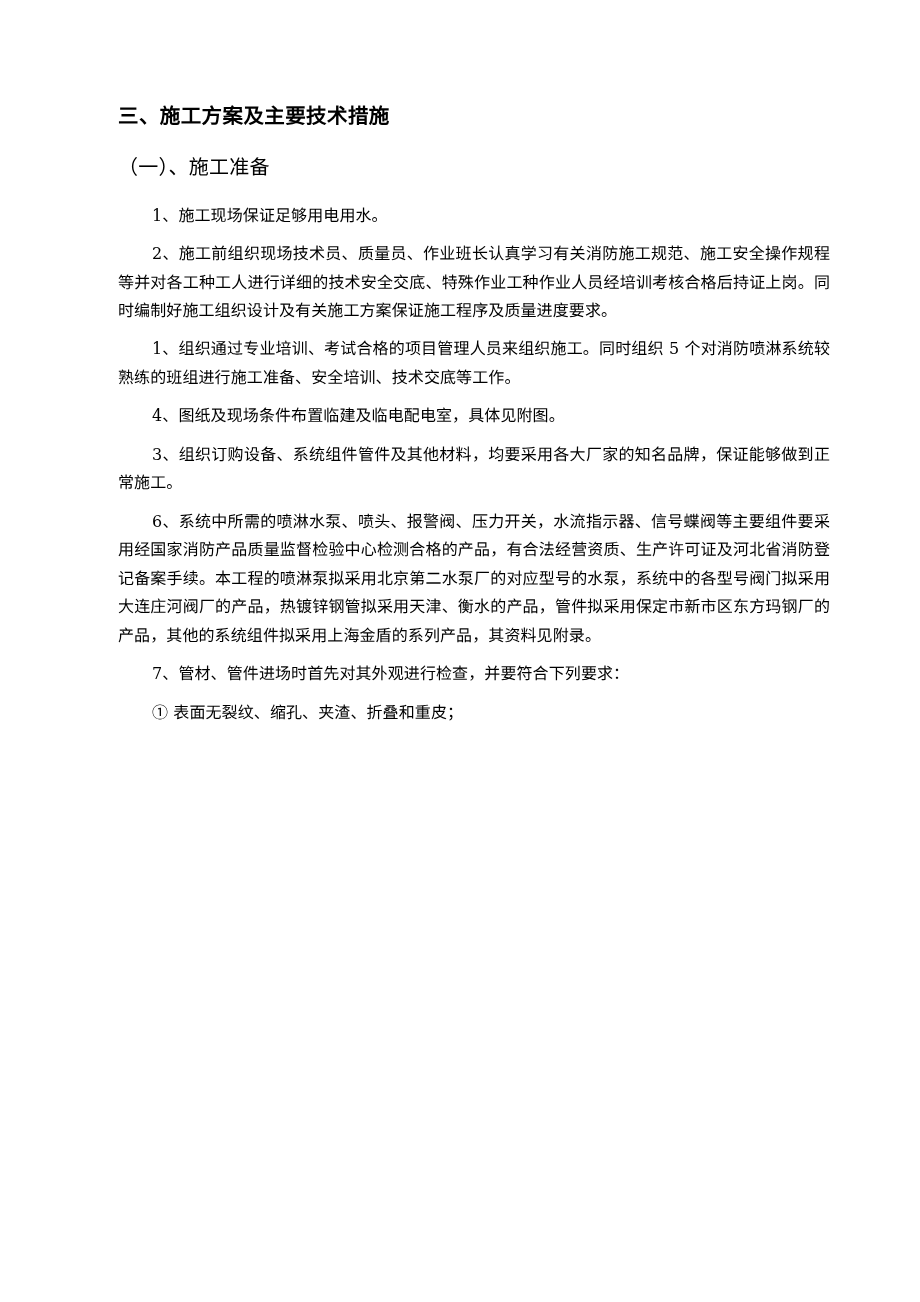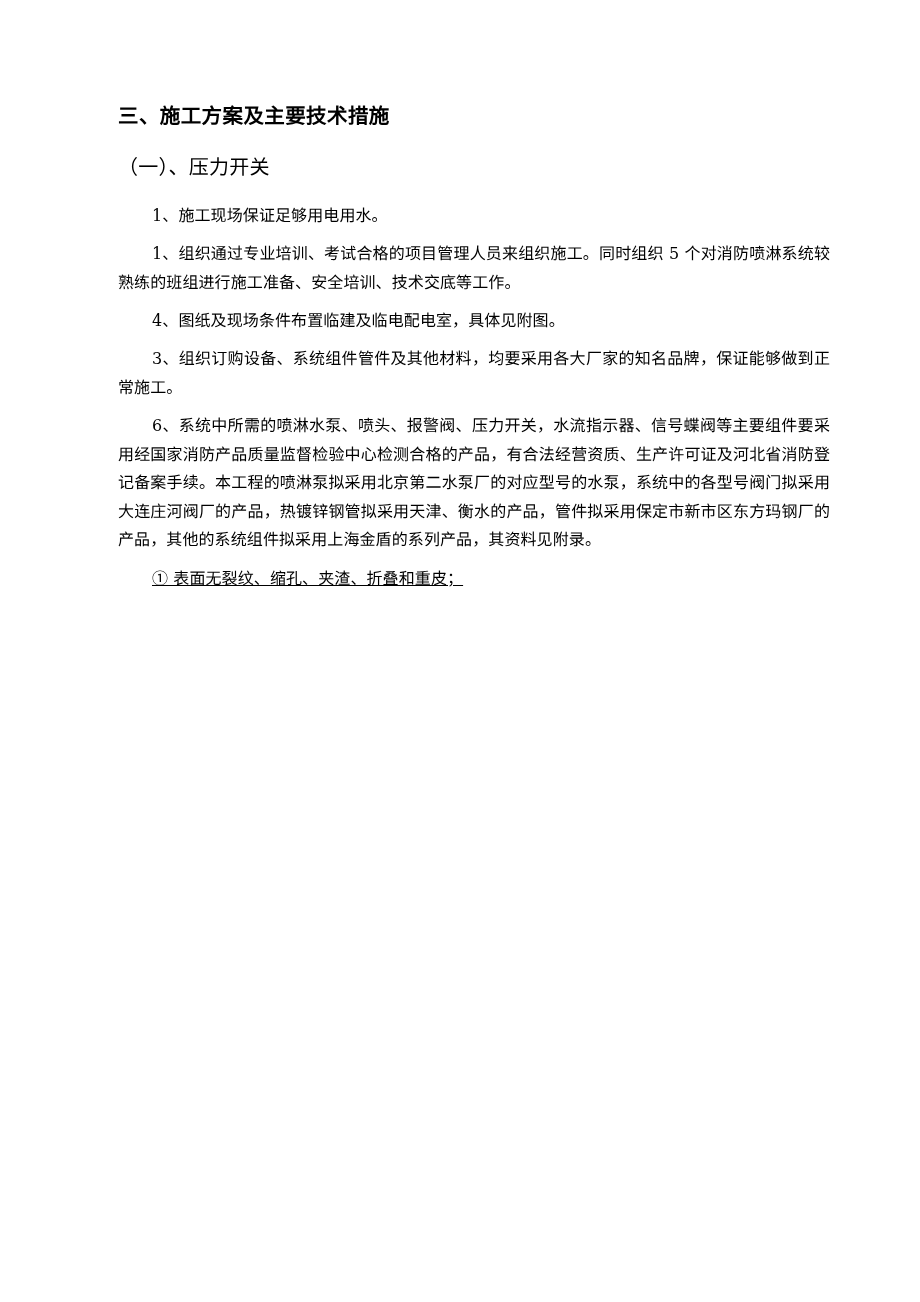--- a/index.html
+++ b/index.html
@@ -46,30 +46,31 @@
     margin: 0 0 10px 0;
     text-align: justify;
     text-justify: inter-ideograph;
     letter-spacing: 0.1px;
   }
   p.para.indent {
     text-indent: 34px;
   }
   p.para:last-child {
     margin-bottom: 0;
-    text-decoration: underline;
   }
 </style>
 </head>
 <body>
 
 <div class="page">
   <div class="doc-body">
     <h1 class="heading">三、施工方案及主要技术措施</h1>
-    <p class="subheading">（一）、压力开关</p>
+    <p class="subheading">（一）、施工准备</p>
     <p class="para indent">1、施工现场保证足够用电用水。</p>
+    <p class="para indent">2、施工前组织现场技术员、质量员、作业班长认真学习有关消防施工规范、施工安全操作规程等并对各工种工人进行详细的技术安全交底、特殊作业工种作业人员经培训考核合格后持证上岗。同时编制好施工组织设计及有关施工方案保证施工程序及质量进度要求。</p>
     <p class="para indent">1、组织通过专业培训、考试合格的项目管理人员来组织施工。同时组织 5 个对消防喷淋系统较熟练的班组进行施工准备、安全培训、技术交底等工作。</p>
     <p class="para indent">4、图纸及现场条件布置临建及临电配电室，具体见附图。</p>
     <p class="para indent">3、组织订购设备、系统组件管件及其他材料，均要采用各大厂家的知名品牌，保证能够做到正常施工。</p>
     <p class="para indent">6、系统中所需的喷淋水泵、喷头、报警阀、压力开关，水流指示器、信号蝶阀等主要组件要采用经国家消防产品质量监督检验中心检测合格的产品，有合法经营资质、生产许可证及河北省消防登记备案手续。本工程的喷淋泵拟采用北京第二水泵厂的对应型号的水泵，系统中的各型号阀门拟采用大连庄河阀厂的产品，热镀锌钢管拟采用天津、衡水的产品，管件拟采用保定市新市区东方玛钢厂的产品，其他的系统组件拟采用上海金盾的系列产品，其资料见附录。</p>
+    <p class="para indent">7、管材、管件进场时首先对其外观进行检查，并要符合下列要求：</p>
     <p class="para indent">①  表面无裂纹、缩孔、夹渣、折叠和重皮；</p>
   </div>
 </div>
 
 </body></html>

